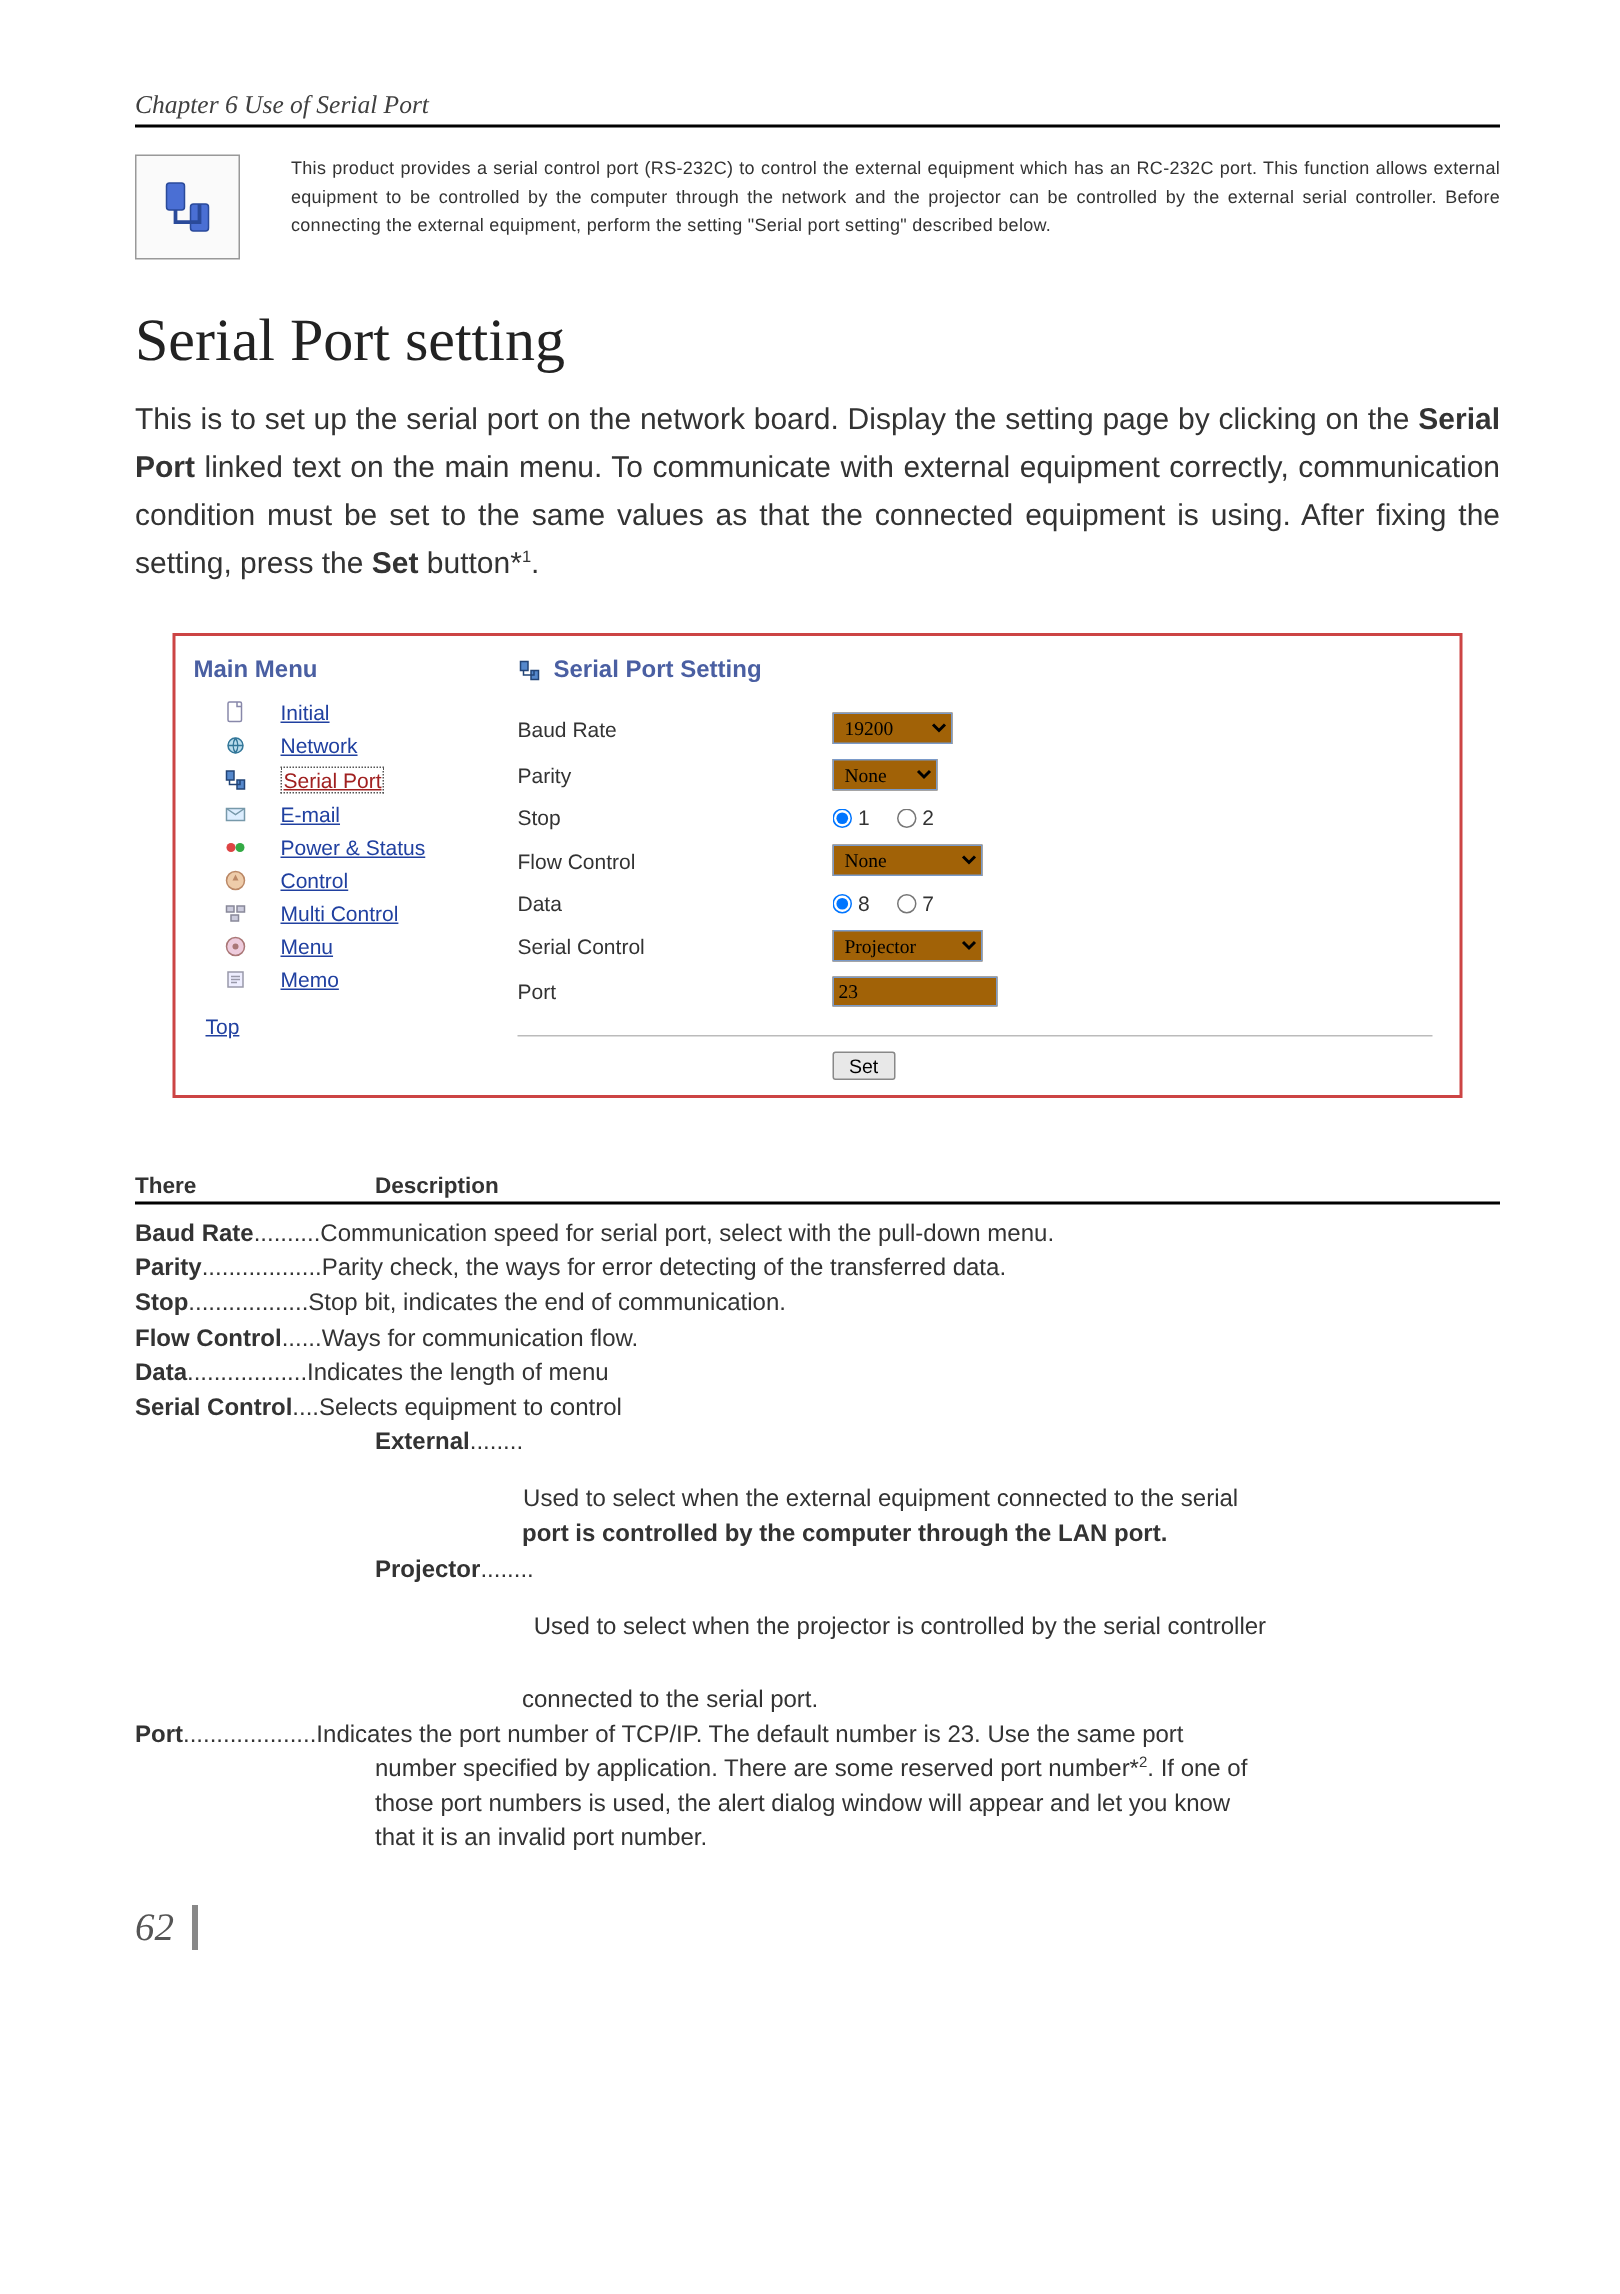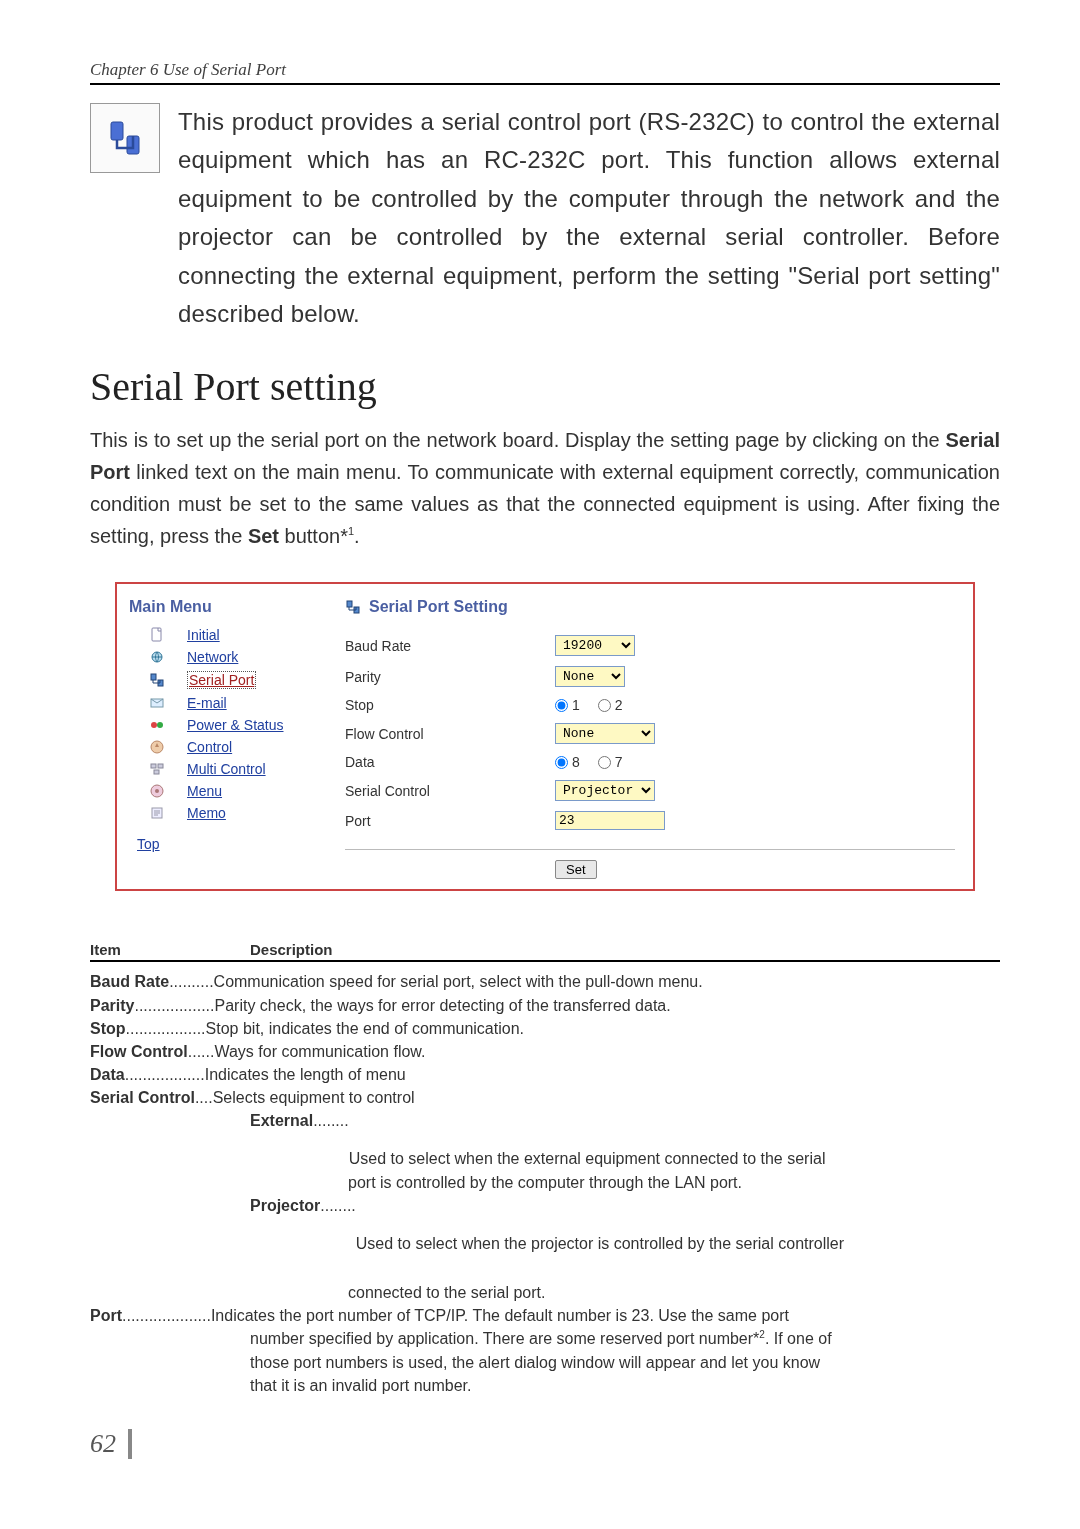--- a/index.html
+++ b/index.html
@@ -21,25 +21,26 @@
   }
   .intro-row { display: flex; gap: 18px; }
   .icon-box {
     width: 70px; height: 70px; min-width: 70px;
     border: 1px solid #999;
     background: #fafafa;
     display: flex; align-items: center; justify-content: center;
   }
   .icon-box svg { width: 48px; height: 48px; }
   .intro-text {
-    font-size: 24px;
+    font-size: 12px;
     line-height: 1.6;
     letter-spacing: 0.2px;
     text-align: justify;
     flex: 1;
+    margin-left: 16px;
   }
   h1.section-title {
     font-family: Georgia, "Times New Roman", serif;
     font-weight: normal;
     font-size: 40px;
     color: #222;
     margin: 30px 0 14px 0;
   }
   .explain {
     font-size: 20px;
@@ -77,24 +78,24 @@
   }
   .menu-link { color: #2040a0; text-decoration: underline; font-size: 14px; cursor: pointer; }
   .menu-link.active { color: #a02020; border: 1px dotted #555; padding: 0 1px; }
   .menu-top { padding: 12px 0 0 10px; }
   .settings-col { flex: 1; padding: 10px 18px; }
   .settings-title-row { display: flex; align-items: center; gap: 8px; padding: 4px 0 14px 0; }
   .settings-title { font-weight: bold; color: #4a5fa2; font-size: 16px; }
   .setting-row { display: flex; align-items: center; padding: 5px 0; }
   .setting-label { width: 210px; color: #333; }
   .setting-val select, .setting-val input[type="text"] {
-    font-family: Liberation Mono, monospace;
+    font-family: Liberation Serif, serif;
     font-size: 13px;
     border: 1px solid #7a9ac9;
-    background: #fef9c3;
+    background: #a16207;
     padding: 1px 3px;
   }
   .setting-val .radio-row { display: flex; gap: 18px; align-items: center; }
   .setting-val .radio-row label { display: flex; align-items: center; gap: 4px; }
   .divider { border: none; border-top: 1px solid #bbb; margin: 14px 0 10px 0; }
   .set-row { padding-left: 210px; }
   .set-btn {
     border: 1px solid #888;
     background: #e8e8e8;
     padding: 1px 10px;
@@ -347,21 +348,21 @@
     </div>
 
     <hr class="divider">
     <div class="set-row">
       <button class="set-btn">Set</button>
     </div>
   </div>
 </div>
 
 <div class="desc-head">
-  <div class="col1">Item</div>
+  <div class="col1">There</div>
   <div>Description</div>
 </div>
 
 <div class="desc-list">
   <div class="desc-row">
     <span class="term">Baud Rate</span>
       <span class="dots">..........</span>
       <span class="def">Communication speed for serial port, select with the pull-down menu.</span>
   </div>
   <div class="desc-row">
@@ -387,21 +388,21 @@
   <div class="desc-row">
     <span class="term">Serial Control </span>
       <span class="dots">....</span>
       <span class="def">Selects equipment to control</span>
   </div>
   <div class="desc-sub">
     <span class="term">External </span>
       <span class="dots">........</span>
       <span class="def">Used to select when the external equipment connected to the serial</span>
   </div>
-  <div style="padding-left:258px;"><span>port is controlled by the computer through the LAN port.</span></div>
+  <div style="padding-left:258px;font-weight:bold;"><span>port is controlled by the computer through the LAN port.</span></div>
   <div class="desc-sub">
     <span class="term">Projector</span>
       <span class="dots">........</span>
       <span class="def">Used to select when the projector is controlled by the serial controller</span>
   </div>
   <div style="padding-left:258px;margin-top:26px;"><span>connected to the serial port.</span></div>
   <div class="desc-row">
     <span class="term">Port</span>
       <span class="dots">....................</span>
       <span class="def">Indicates the port number of TCP/IP. The default number is 23. Use the same port</span>

